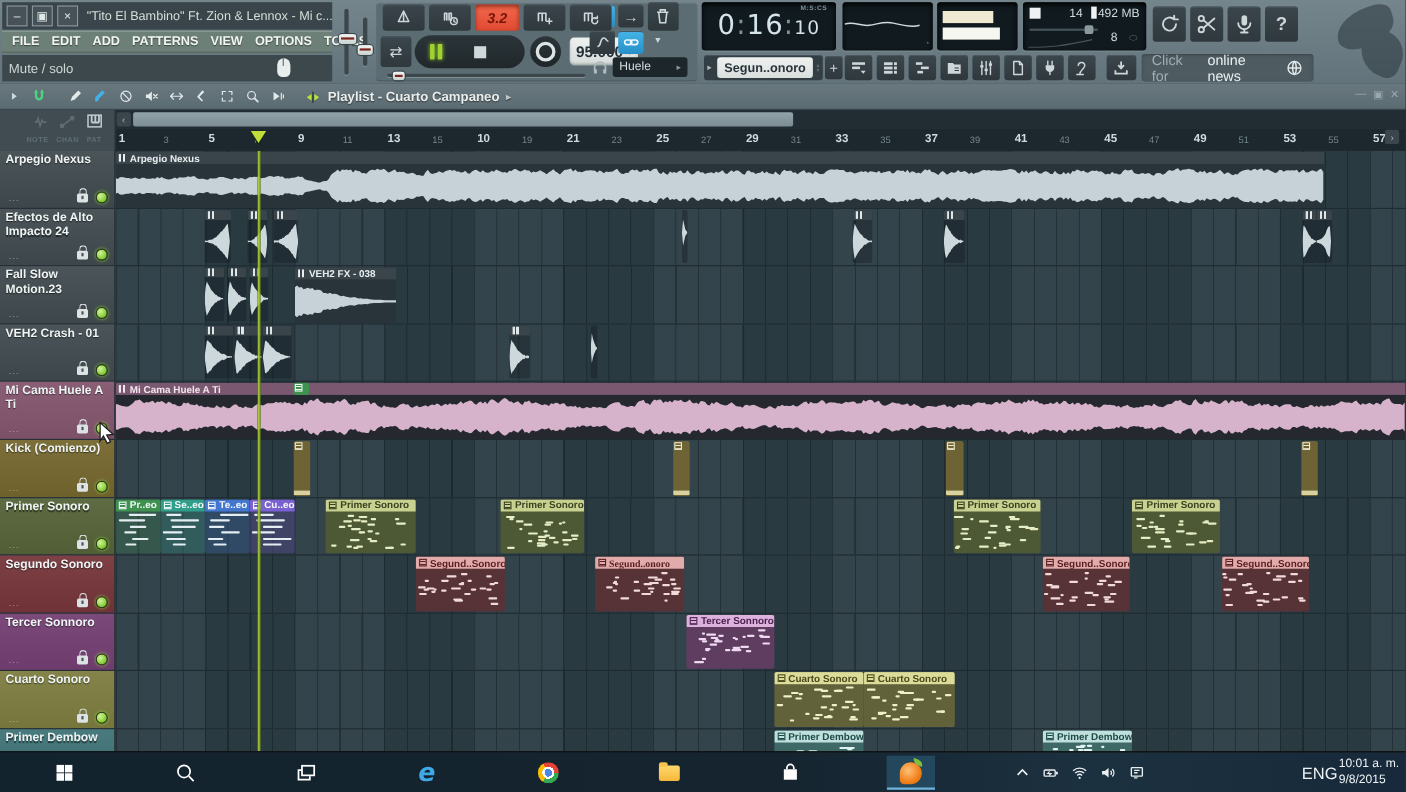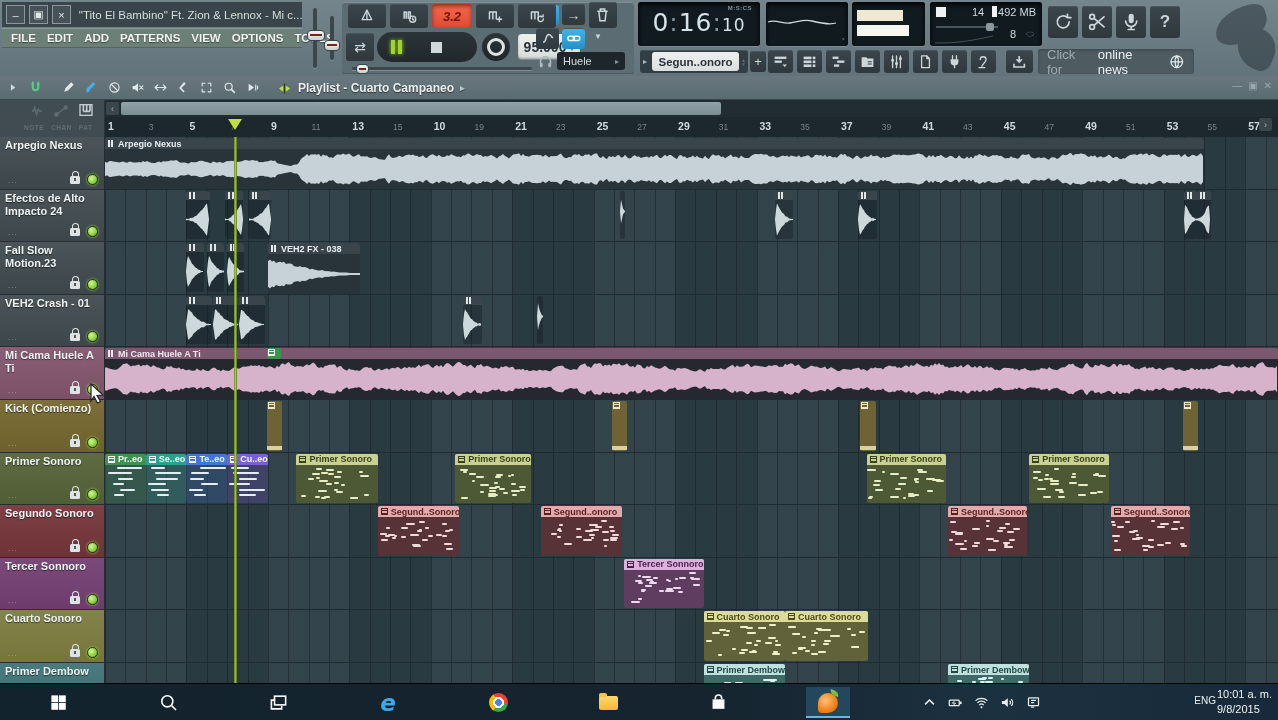--- a/index.html
+++ b/index.html
@@ -129,21 +129,21 @@
   .folder:before{content:"";position:absolute;left:0;top:-3px;width:8px;height:4px;
                  background:#f6c44e;border-radius:2px 2px 0 0;}
   .flfruit{width:20px;height:20px;border-radius:50% 50% 50% 4px;position:relative;
            background:radial-gradient(circle at 38% 38%,#ffc07a,#f08018 60%,#c85d08);}
   .flfruit:before{content:"";position:absolute;right:-1px;top:-3px;width:9px;height:6px;
                   background:#7fbf3f;border-radius:0 90% 0 90%;transform:rotate(14deg);}
   .tray{position:absolute;top:0;height:37px;display:flex;align-items:center;color:#e8eef1;}
   .tray svg{width:15px;height:15px;}
   .trayitem{width:26px;display:flex;justify-content:center;}
   #clock{position:absolute;right:6px;top:3px;color:#eef3f5;font-size:11px;line-height:15px;}
-  #langlabel{font-size:10px;}
+  #langlabel{font-size:15px;}
   
   .edgeE{color:#3fa9e8;font-size:23px;font-weight:bold;font-style:italic;font-family:"DejaVu Sans",sans-serif;}
   #cursor{position:absolute;z-index:50;pointer-events:none;}
 </style>
 </head>
 <body>
 
 <div id="app">
 
   <div id="topbar">
@@ -156,20 +156,24 @@
     <div id="menurow">
         <span>FILE</span>
         <span>EDIT</span>
         <span>ADD</span>
         <span>PATTERNS</span>
         <span>VIEW</span>
         <span>OPTIONS</span>
         <span>TOOLS</span>
         <span>?</span>
       </div>
+    <div class="hintrow">
+      <span>Mute / solo</span>
+      <span class="mouseshape"></span>
+    </div>
 
     <div class="slidergroove" style="left:313px;top:8px;height:60px;"></div>
     <div class="sliderthumb" style="left:307px;top:30px;"></div>
     <div class="slidergroove" style="left:330px;top:16px;height:44px;"></div>
     <div class="sliderthumb" style="left:324px;top:40px;width:14px;"></div>
 
     <div class="panel" style="left:342px;top:2px;width:292px;height:72px;"></div>
     <div id="transport-row1"></div>
     <div class="dbtn" style="left:346px;top:33px;width:28px;height:28px;font-size:14px;">
         <span>⇄</span>
@@ -981,21 +985,21 @@
           <div class="nrow" style="left: 41px; top: 15px; width: 6px; background: rgb(242, 218, 218);"></div>
           <div class="nrow" style="left: 64px; top: 17px; width: 5px; background: rgb(242, 218, 218);"></div>
           <div class="nrow" style="left: 50px; top: 29px; width: 5px; background: rgb(242, 218, 218);"></div>
           <div class="nrow" style="left: 7px; top: 29px; width: 5px; background: rgb(242, 218, 218);"></div>
           <div class="nrow" style="left: 47px; top: 21px; width: 4px; background: rgb(242, 218, 218);"></div>
           <div class="nrow" style="left: 64px; top: 29px; width: 5px; background: rgb(242, 218, 218);"></div>
           <div class="nrow" style="left: 67px; top: 24px; width: 5px; background: rgb(242, 218, 218);"></div>
           <div class="nrow" style="left: 28px; top: 17px; width: 9px; background: rgb(242, 218, 218);"></div>
         </div>
         <div class="clip" style="left: 435.7px; top: 369.2px; width: 81.44px; height: 49.6px; background: rgb(87, 51, 55);">
-          <div class="chead" style="background: rgb(226, 171, 171); color: rgb(88, 31, 31);">
+          <div class="chead" style="background: rgb(226, 171, 171); color: rgb(88, 31, 31); font-family: Liberation Serif, serif;">
             <span class="cicon" style="border: 1px solid rgb(88, 31, 31); background: repeating-linear-gradient(0deg, rgb(88, 31, 31) 0px, rgb(88, 31, 31) 1px, transparent 1px, transparent 2.8px); box-sizing: border-box;"></span>
             <span>Segund..onoro</span>
           </div>
           <div class="nrow" style="left: 69px; top: 31px; width: 8px; background: rgb(242, 218, 218);"></div>
           <div class="nrow" style="left: 71px; top: 28px; width: 7px; background: rgb(242, 218, 218);"></div>
           <div class="nrow" style="left: 49px; top: 23px; width: 9px; background: rgb(242, 218, 218);"></div>
           <div class="nrow" style="left: 63px; top: 39px; width: 3px; background: rgb(242, 218, 218);"></div>
           <div class="nrow" style="left: 69px; top: 24px; width: 5px; background: rgb(242, 218, 218);"></div>
           <div class="nrow" style="left: 44px; top: 24px; width: 8px; background: rgb(242, 218, 218);"></div>
           <div class="nrow" style="left: 35px; top: 22px; width: 5px; background: rgb(242, 218, 218);"></div>

